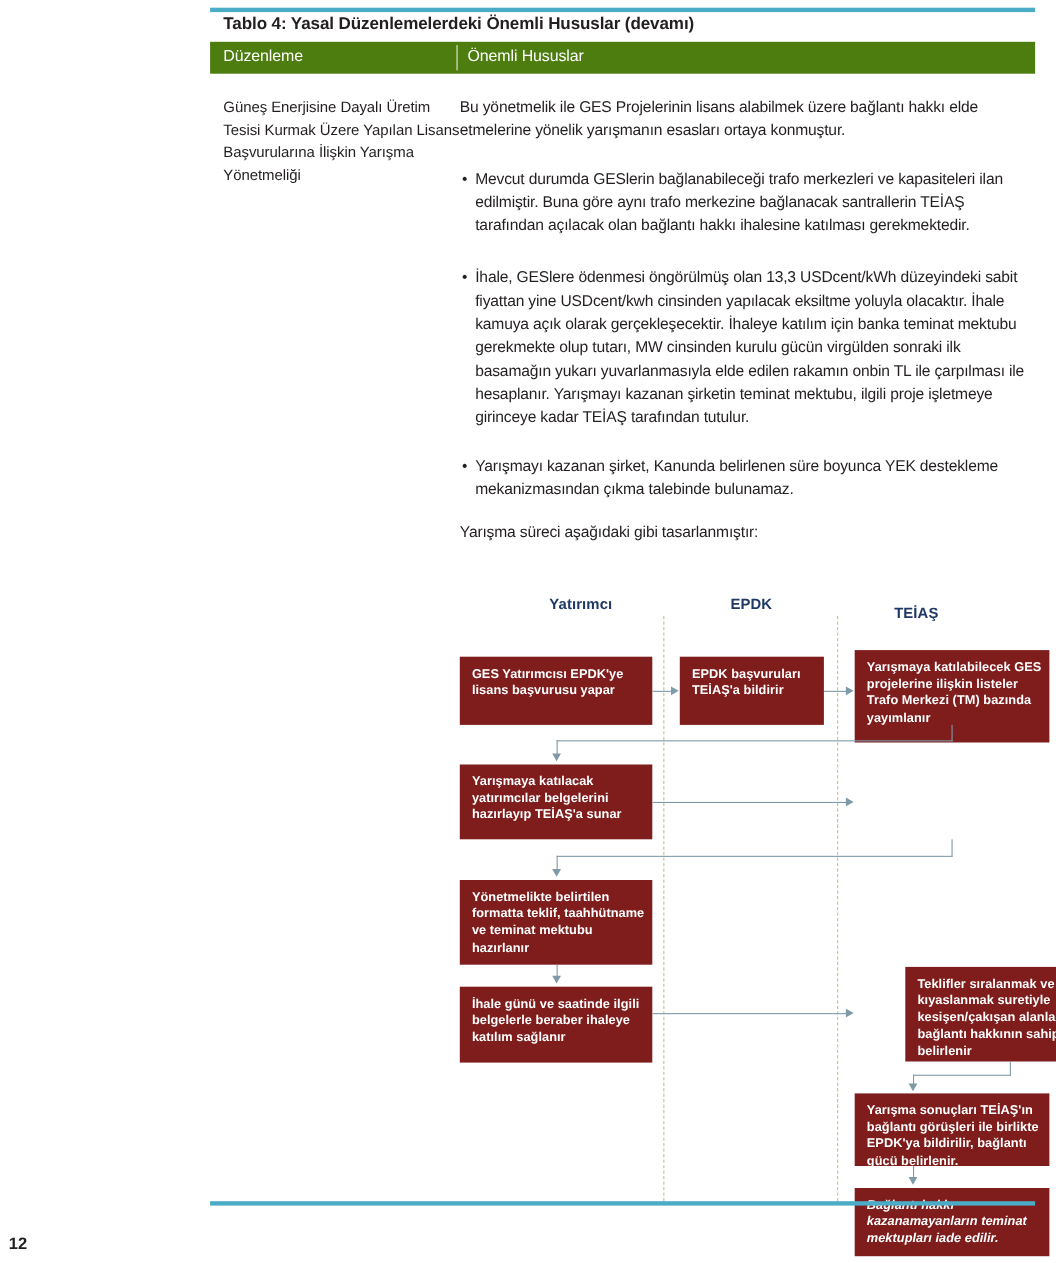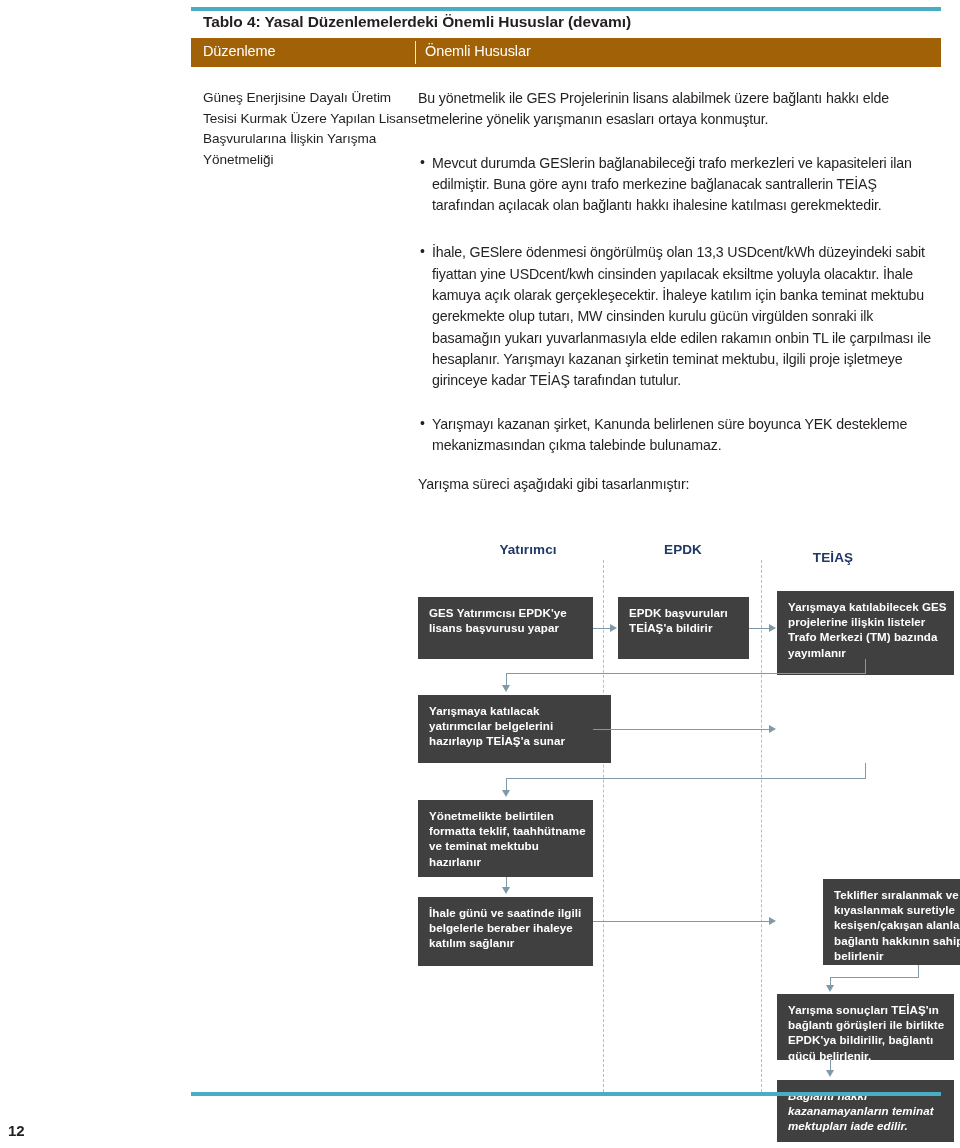--- a/index.html
+++ b/index.html
@@ -45,21 +45,21 @@
     letter-spacing: -0.1px;
   }
 
   
   .header-band {
     position: absolute;
     left: 191px;
     top: 38px;
     width: 750px;
     height: 29px;
-    background: #a16207;
+    background: #4d7c0f;
   }
   .header-cell {
     position: absolute;
     top: 5px;
     font-size: 14.5px;
     color: #ffffff;
     letter-spacing: -0.1px;
   }
   .header-cell.c1 { left: 12px; }
   .header-cell.c2 { left: 234px; }
@@ -139,21 +139,21 @@
     top: 0;
     width: 0;
     border-left: 1.6px dashed #c3c389;
     height: 550px;
   }
   .sep.s1 { left: 185px; }
   .sep.s2 { left: 343px; }
 
   .box {
     position: absolute;
-    background: #404040;
+    background: #7f1d1d;
     color: #ffffff;
     font-size: 11.6px;
     font-weight: bold;
     line-height: 15.2px;
     letter-spacing: 0.05px;
     padding: 8px 6px 8px 11px;
     box-sizing: border-box;
   }
 
   
@@ -244,21 +244,21 @@
     <div class="arrow arrow-right" style="left:192px; top:85.5px;"></div>
 
     <div class="conn conn-h" style="left:331px; top:90px; width:21px;"></div>
     <div class="arrow arrow-right" style="left:351px; top:85.5px;"></div>
 
     <div class="conn conn-v" style="left:447px; top:121px; height:15px;"></div>
     <div class="conn conn-h" style="left:88px;  top:135px; width:360px;"></div>
     <div class="conn conn-v" style="left:88px;  top:135px; height:14px;"></div>
     <div class="arrow arrow-down" style="left:83.5px; top:147px;"></div>
 
-    <div class="box" style="left:0px;   top:157px; width:193px; height:68px;">Yarışmaya katılacak yatırımcılar belgelerini hazırlayıp TEİAŞ'a sunar</div>
+    <div class="box" style="left:0px;   top:157px; width:175px; height:68px;">Yarışmaya katılacak yatırımcılar belgelerini hazırlayıp TEİAŞ'a sunar</div>
 
     <div class="conn conn-h" style="left:175px; top:191px; width:177px;"></div>
     <div class="arrow arrow-right" style="left:351px; top:186.5px;"></div>
 
     <div class="conn conn-v" style="left:447px; top:225px; height:16px;"></div>
     <div class="conn conn-h" style="left:88px;  top:240px; width:360px;"></div>
     <div class="conn conn-v" style="left:88px;  top:240px; height:14px;"></div>
     <div class="arrow arrow-down" style="left:83.5px; top:252px;"></div>
 
     <div class="box" style="left:0px;   top:262px; width:175px; height:77px;">Yönetmelikte belirtilen formatta teklif, taahhütname ve teminat mektubu hazırlanır</div>

